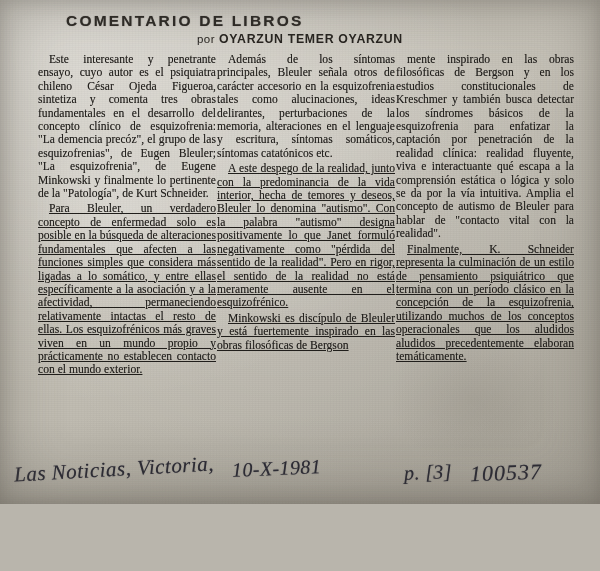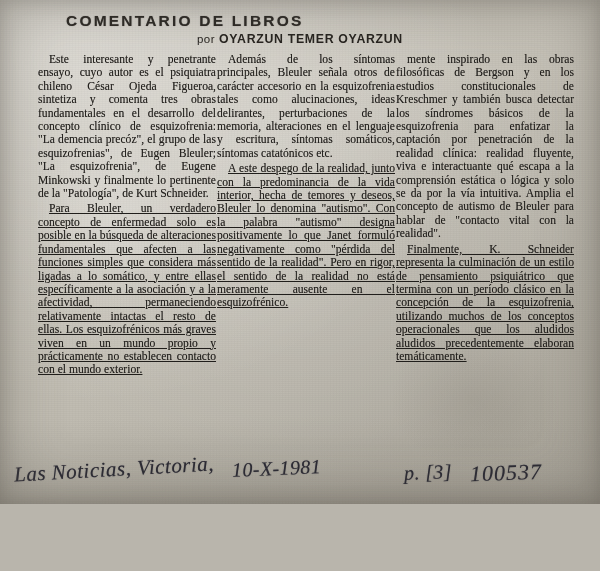--- a/index.html
+++ b/index.html
@@ -196,20 +196,21 @@
     <div class="columns">
 
       <div class="col">
         <p>Este interesante y penetrante ensayo, cuyo autor es el psiquiatra chileno César Ojeda Figueroa, sintetiza y comenta tres obras fundamentales en el desarrollo del concepto clínico de esquizofrenia: "La demencia precóz", el grupo de las esquizofrenias", de Eugen Bleuler; "La esquizofrenia", de Eugene Minkowski y finalmente lo pertinente de la "Patología", de Kurt Schneider.</p>
         <p>Para Bleuler, un verdadero concepto de enfermedad solo es posible en la búsqueda de alteraciones fundamentales que afecten a las funciones simples que considera más ligadas a lo somático, y entre ellas específicamente a la asociación y a la afectividad, permaneciendo relativamente intactas el resto de ellas. Los esquizofrénicos más graves viven en un mundo propio y prácticamente no establecen contacto con el mundo exterior.</p>
       </div>
 
       <div class="col">
         <p>Además de los síntomas principales, Bleuler señala otros de carácter accesorio en la esquizofrenia tales como alucinaciones, ideas delirantes, perturbaciones de la memoria, alteraciones en el lenguaje y escritura, síntomas somáticos, síntomas catatónicos etc.</p>
         <p>A este despego de la realidad, junto con la predominancia de la vida interior, hecha de temores y deseos, Bleuler lo denomina "autismo". Con la palabra "autismo" designa positivamente lo que Janet formuló negativamente como "pérdida del sentido de la realidad". Pero en rigor, el sentido de la realidad no está meramente ausente en el esquizofrénico.</p>
+        <p>Minkowski es discípulo de Bleuler y está fuertemente inspirado en las obras filosóficas de Bergson</p>
       </div>
 
       <div class="col">
         <p>mente inspirado en las obras filosóficas de Bergson y en los estudios constitucionales de Kreschmer y también busca detectar los síndromes básicos de la esquizofrenia para enfatizar la captación por penetración de la realidad clínica: realidad fluyente, viva e interactuante qué escapa a la comprensión estática o lógica y solo se da por la vía intuitiva. Amplia el concepto de autismo de Bleuler para hablar de "contacto vital con la realidad".</p>
         <p>Finalmente, K. Schneider representa la culminación de un estilo de pensamiento psiquiátrico que termina con un período clásico en la concepción de la esquizofrenia, utilizando muchos de los conceptos operacionales que los aludidos aludidos precedentemente elaboran temáticamente.</p>
       </div>
 
     </div>
   </div>
 

